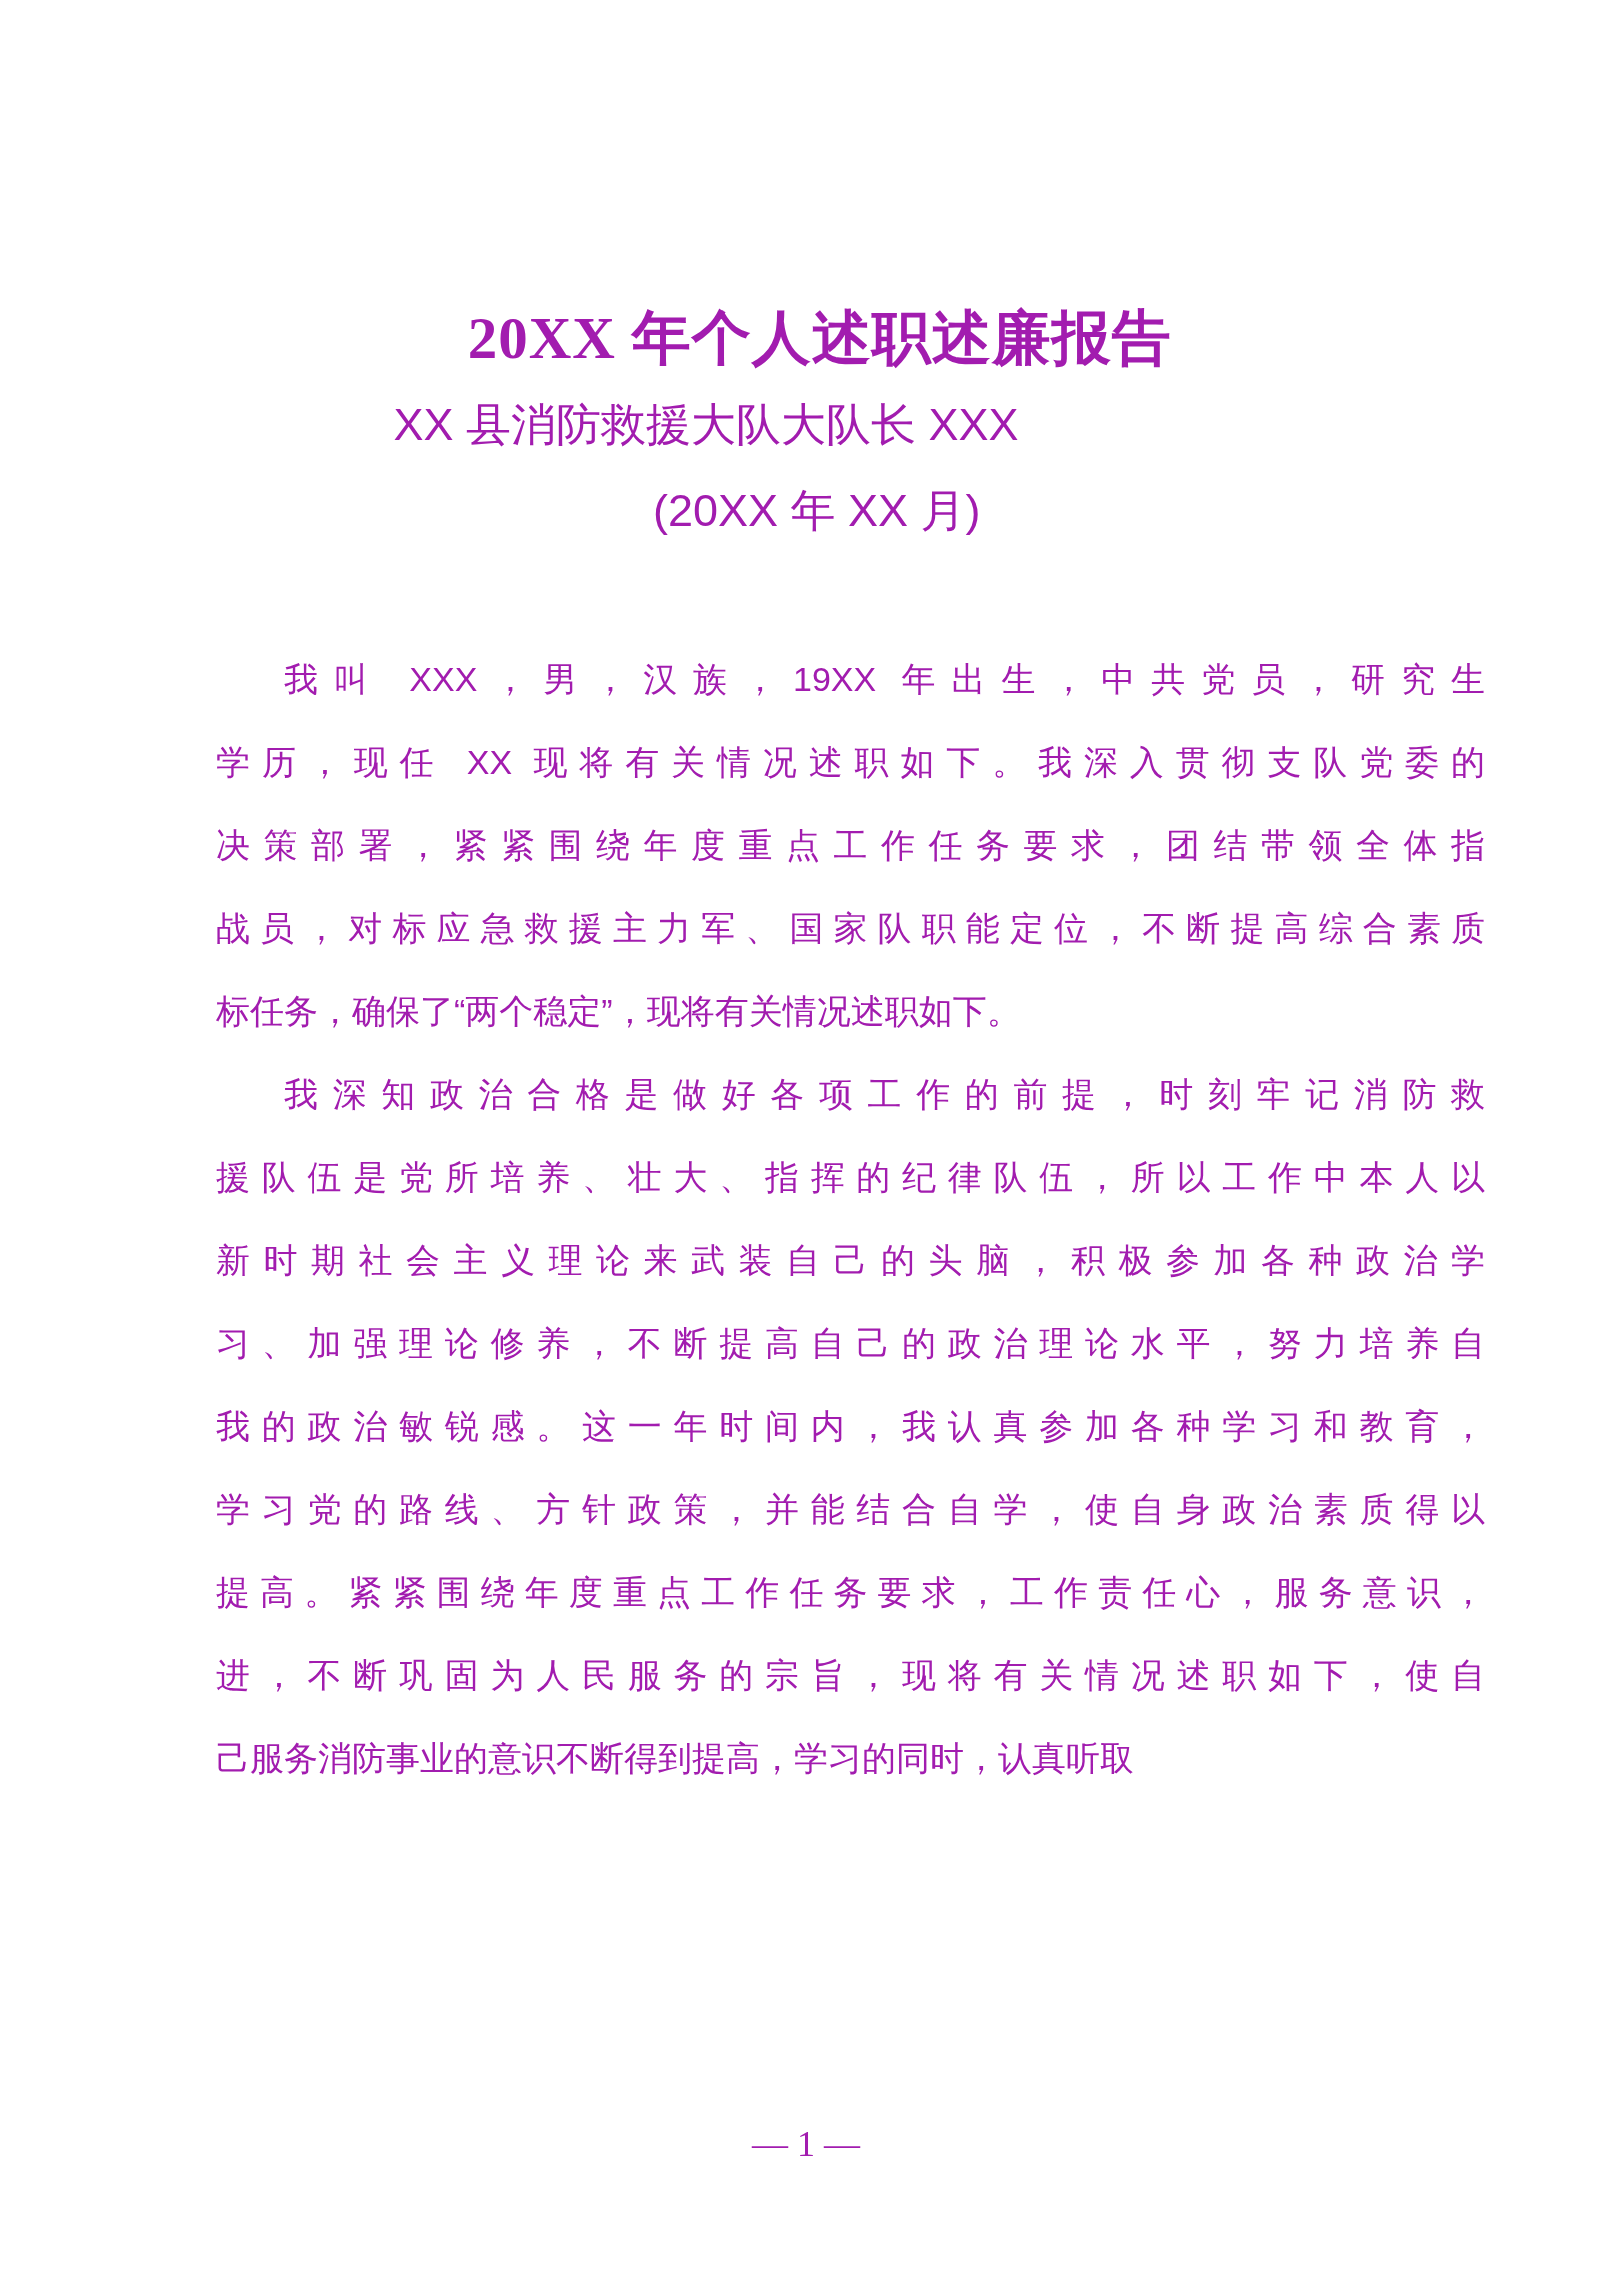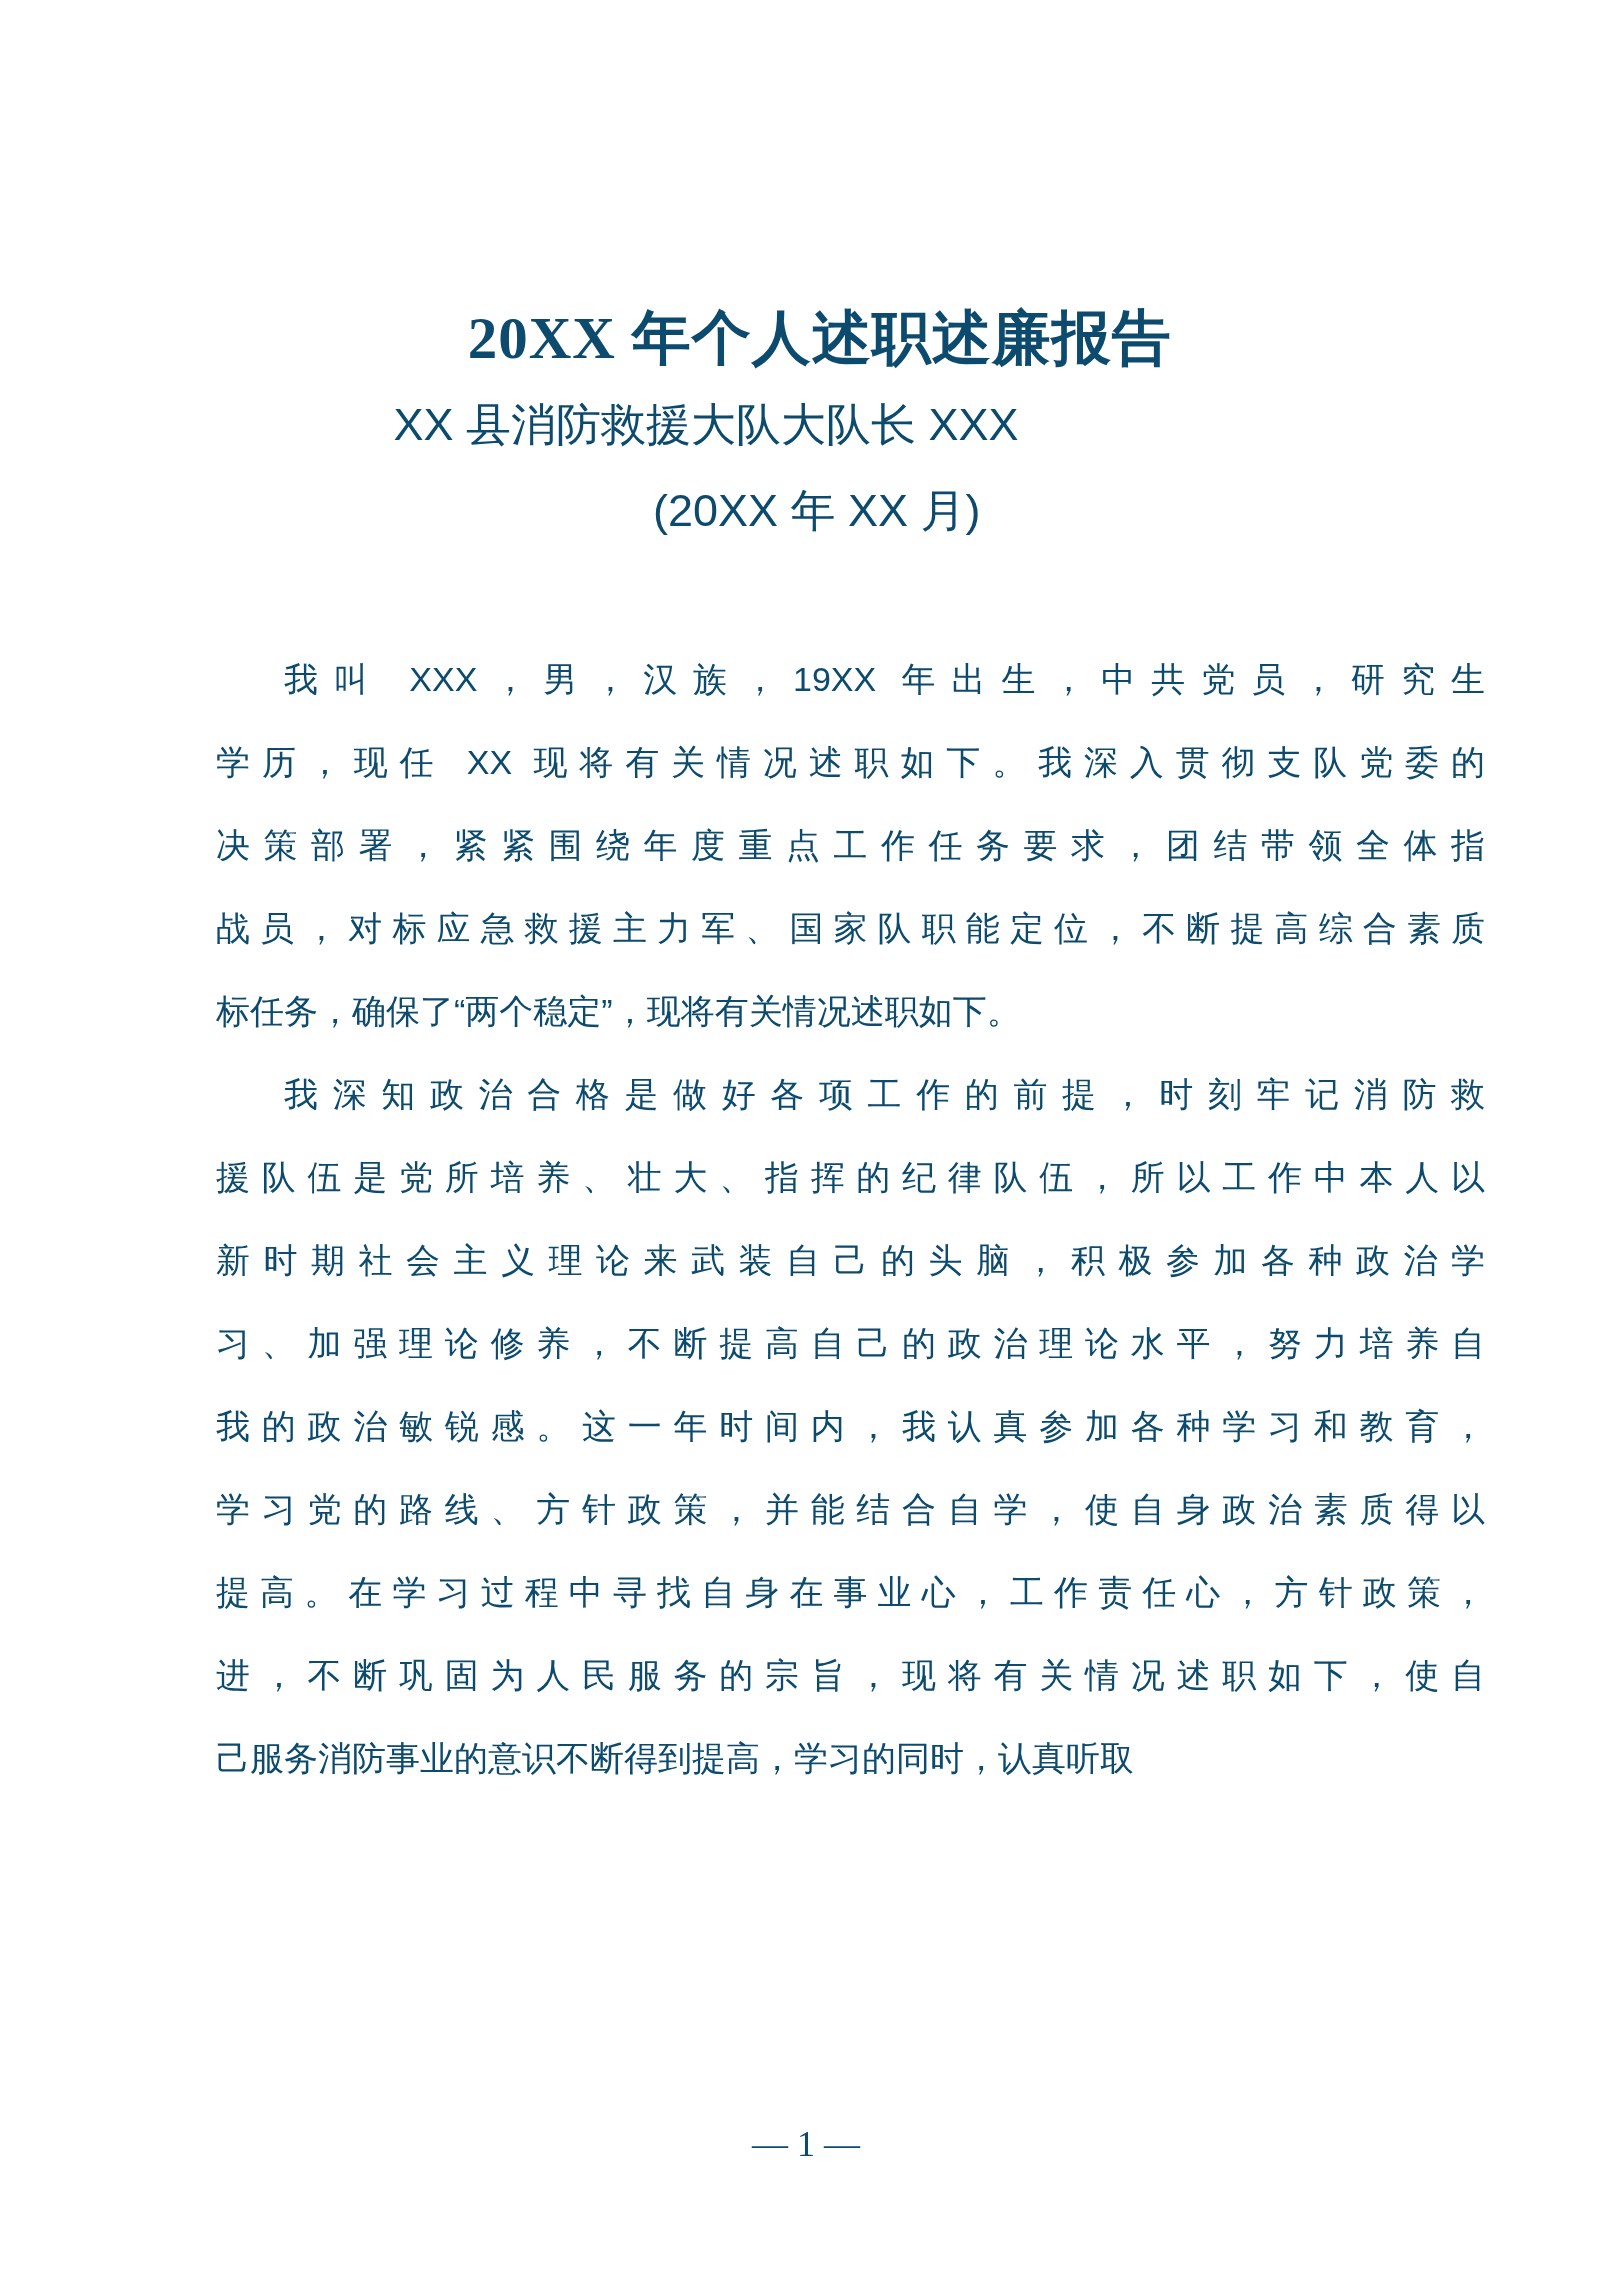--- a/index.html
+++ b/index.html
@@ -5,21 +5,21 @@
   html, body {
     margin: 0;
     padding: 0;
     background: #ffffff;
   }
   .page {
     position: relative;
     width: 1612px;
     height: 2293px;
     background: #ffffff;
-    color: #0c4a6e;
+    color: #a21caf;
     overflow: hidden;
   }
   .header {
     padding-top: 294px;
     text-align: center;
   }
   .doc-title {
     font-family: "Liberation Serif", "DejaVu Serif", serif;
     font-weight: 700;
     font-size: 59px;
@@ -87,21 +87,21 @@
         <div class="line">战员，对标应急救援主力军、国家队职能定位，不断提高综合素质</div>
         <div class="line last">标任务，确保了“两个稳定”，现将有关情况述职如下。</div>
       </div>
       <div class="para paragraph">
         <div class="line first">我深知政治合格是做好各项工作的前提，时刻牢记消防救</div>
         <div class="line">援队伍是党所培养、壮大、指挥的纪律队伍，所以工作中本人以</div>
         <div class="line">新时期社会主义理论来武装自己的头脑，积极参加各种政治学</div>
         <div class="line">习、加强理论修养，不断提高自己的政治理论水平，努力培养自</div>
         <div class="line">我的政治敏锐感。这一年时间内，我认真参加各种学习和教育，</div>
         <div class="line">学习党的路线、方针政策，并能结合自学，使自身政治素质得以</div>
-        <div class="line">提高。在学习过程中寻找自身在事业心，工作责任心，方针政策，</div>
+        <div class="line">提高。紧紧围绕年度重点工作任务要求，工作责任心，服务意识，</div>
         <div class="line">进，不断巩固为人民服务的宗旨，现将有关情况述职如下，使自</div>
         <div class="line last">己服务消防事业的意识不断得到提高，学习的同时，认真听取</div>
       </div>
     </div>
 
   <div class="footer">— 1 —</div>
 </div>
 
 
 </body></html>

